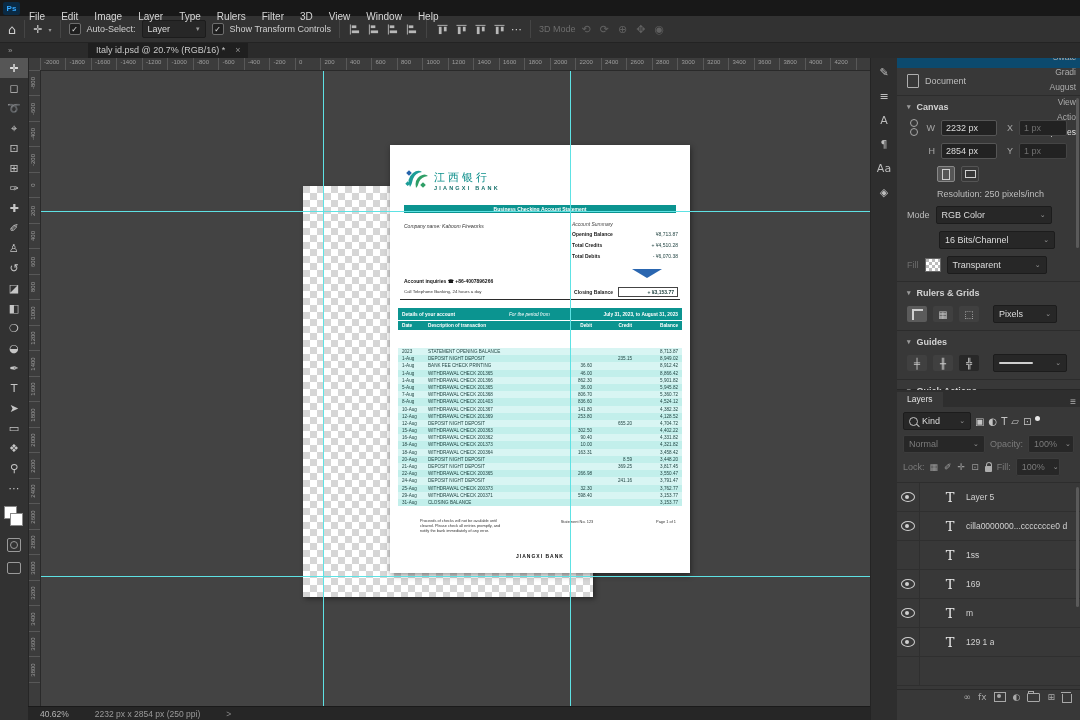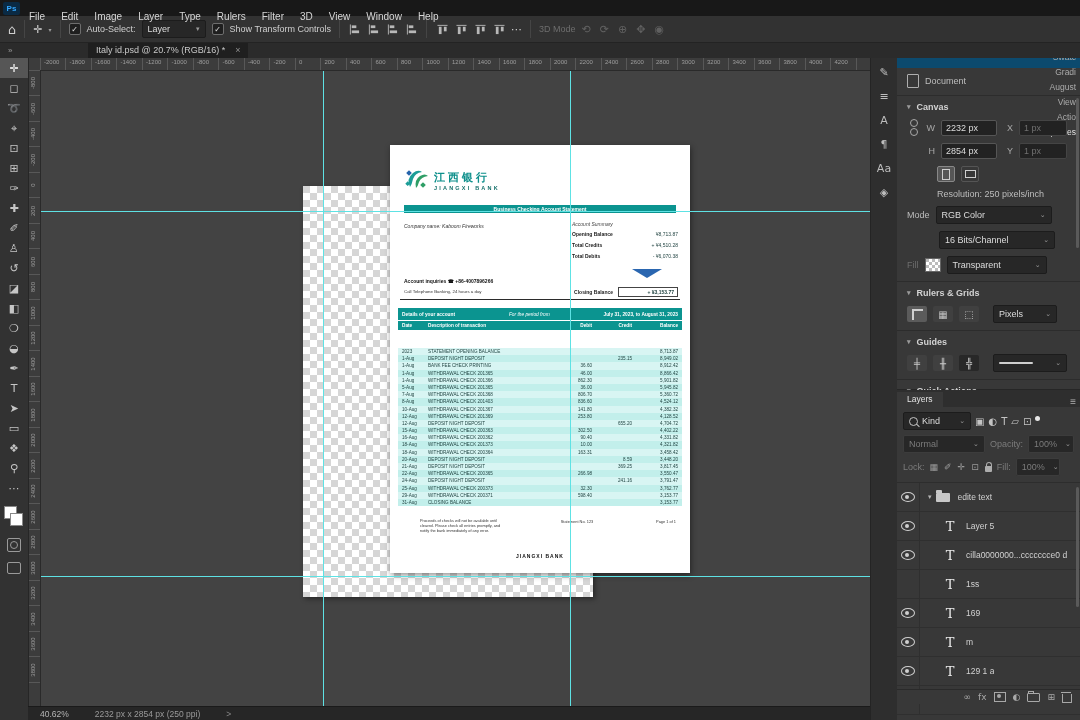--- a/index.html
+++ b/index.html
@@ -60,21 +60,21 @@
   #canvas{position:absolute;left:40px;top:70px;width:830px;height:636px;background:#434343;overflow:hidden;}
   #checker{position:absolute;left:263px;top:116px;width:290px;height:411px;
     background:conic-gradient(#ffffff 0 25%,#d6d6d6 0 50%,#ffffff 0 75%,#d6d6d6 0) 0 0/14px 14px;
     box-shadow:2px 2px 5px rgba(0,0,0,.4);}
   .guide-v{position:absolute;top:0;width:1px;height:636px;background:#5ee2e4;z-index:6;}
   .guide-h{position:absolute;left:0;height:1px;width:830px;background:#5ee2e4;z-index:6;}
   
   #doc{position:absolute;left:350px;top:75px;width:300px;height:428px;background:#ffffff;
     box-shadow:1px 2px 6px rgba(0,0,0,.45);z-index:4;color:#1c3f3d;}
   #logorow{position:absolute;left:14px;top:22px;display:flex;gap:4px;align-items:center;}
-  #cnname{font-size:11px;font-weight:bold;color:#0d8f8b;letter-spacing:3px;font-family:"DejaVu Sans",sans-serif;}
+  #cnname{font-size:11px;font-weight:normal;color:#0d8f8b;letter-spacing:3px;font-family:"DejaVu Sans",sans-serif;}
   #enname{font-size:5.5px;letter-spacing:2.2px;color:#15706b;font-weight:bold;}
   #banner{position:absolute;left:14px;top:60px;width:272px;height:8px;background:#0b9490;color:#fff;
     font-size:5px;font-weight:bold;text-align:center;line-height:8px;}
   #company{position:absolute;left:14px;top:78px;font-size:5px;font-style:italic;color:#333;}
   #summary{position:absolute;right:12px;top:76px;width:106px;font-size:5px;}
   #sumtitle{font-style:italic;color:#444;margin-bottom:4px;}
   .srow{display:flex;justify-content:space-between;margin-bottom:5px;}
   .srow b{font-weight:bold;color:#222;}
   #tri{position:absolute;right:28px;top:124px;width:0;height:0;border-left:15px solid transparent;
     border-right:15px solid transparent;border-top:9px solid #2a66b0;}
@@ -788,28 +788,20 @@
           <span class="lock"></span>
         </span>
       <span>Fill:</span>
       <span class="sel" style="width:32px;color:#7b7b7b;border-color:#3c3c3c">
         <span>100%</span>
         <span class="car">⌄</span>
         </span>
     </div>
     <div id="llist">
 
-    <div class="lrow">
-          <div class="eyewell">
-            <div class="eye"></div>
-          </div>
-          <span class="gchev">▾</span>
-          <span class="folder"></span>
-          <span class="lname">edite text</span>
-        </div>
         <div class="lrow">
           <div class="eyewell">
             <div class="eye"></div>
           </div>
           <span class="tglyph">T</span>
           <span class="lname">Layer 5</span>
         </div>
         <div class="lrow">
           <div class="eyewell">
             <div class="eye"></div>

